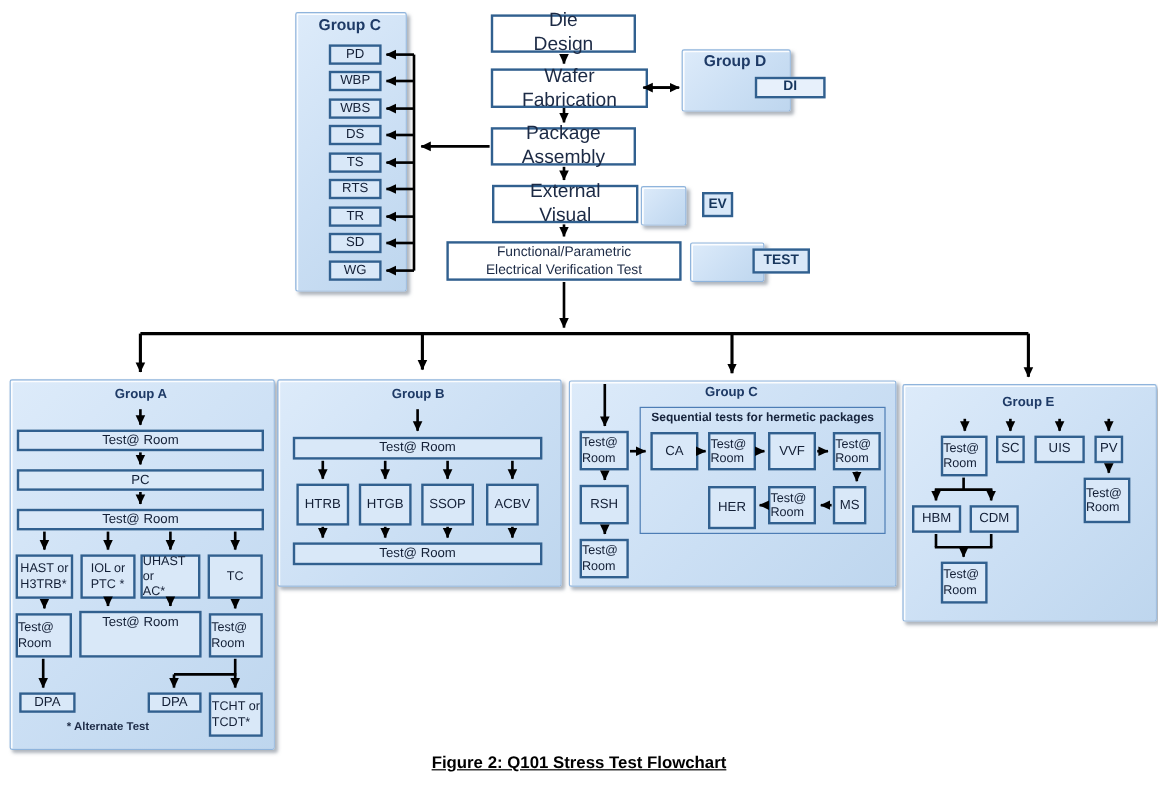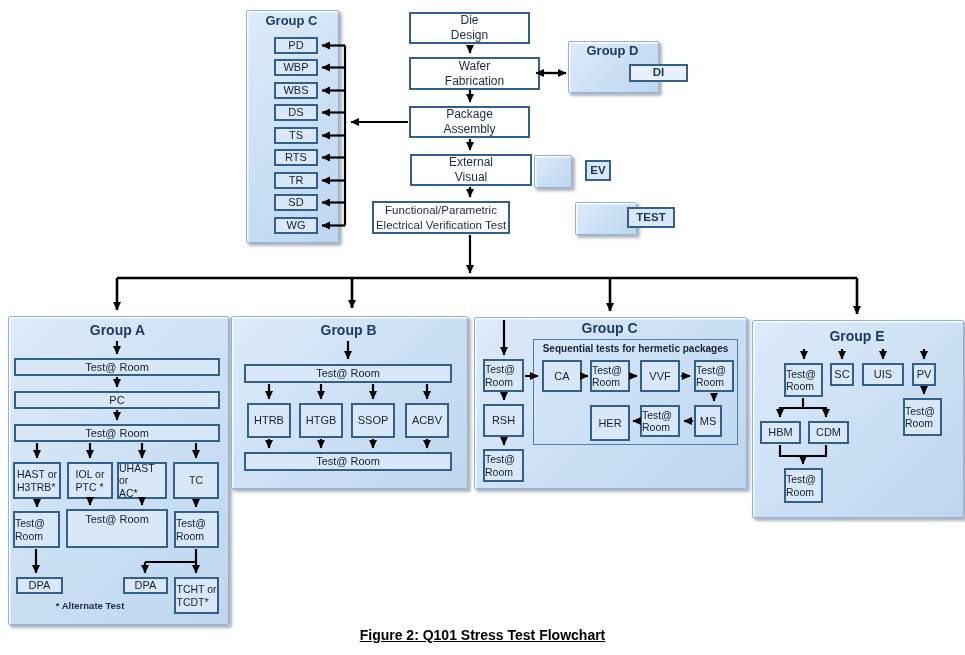--- a/index.html
+++ b/index.html
@@ -2,30 +2,30 @@
 <html><head>
 <meta charset="utf-8">
 <style>
   html,body{margin:0;padding:0;background:#fff;}
   .stage{position:relative;width:965px;height:655px;background:#fff;overflow:hidden;
          font-family:"Liberation Sans",sans-serif;}
   .wires{position:absolute;left:0;top:0;z-index:3;pointer-events:none;}
   .p{position:absolute;z-index:1;border:1px solid #8fb4dc;border-radius:2px;
      background:linear-gradient(135deg,#ddebfa 0%,#cbdff4 55%,#bed6ee 100%);
      box-shadow:2.5px 2.5px 3px rgba(110,120,135,.55), inset 1.5px 1.5px 0 rgba(255,255,255,.9);}
-  .t{position:absolute;z-index:2;font-weight:bold;color:#1e3a66;font-size:14px;
+  .t{position:absolute;z-index:2;font-weight:bold;color:#1e3a66;font-size:11px;
      text-align:center;line-height:1.1;}
   .t2{font-size:13px;}
   .b{position:absolute;z-index:2;border:2px solid #31608f;background:#d9e8f8;color:#131f36;
      display:flex;align-items:center;justify-content:center;text-align:left;
      font-size:10.5px;line-height:1.18;box-sizing:border-box;}
   .b1{font-size:11px;}
   .w{position:absolute;z-index:2;border:2.5px solid #31608f;background:#fff;color:#1c2a45;
      display:flex;align-items:center;justify-content:center;text-align:center;
-     font-size:12px;font-weight:500;line-height:1.25;box-sizing:border-box;}
+     font-size:16px;font-weight:500;line-height:1.25;box-sizing:border-box;}
   .ml{white-space:pre-line;}
   .vtop{align-items:flex-start;padding-top:2px;}
   .badge{font-weight:600;color:#17365d;font-size:11.5px;margin-left:46px;}
   .seq{position:absolute;z-index:2;border:1.5px solid #4d7db5;box-sizing:border-box;}
   .seqlabel{position:absolute;z-index:2;font-size:10px;font-weight:600;color:#16233b;
      text-align:center;}
   .note{position:absolute;z-index:2;font-size:9.5px;font-weight:bold;color:#1c2a45;
      text-align:center;}
   .caption{position:absolute;z-index:2;left:0;width:100%;text-align:center;
      font-size:14px;font-weight:bold;color:#000;text-decoration:underline;}
@@ -141,21 +141,21 @@
   <div class="b b1" style="left:274px;top:217px;width:44px;height:17px">WG</div>
 
   <div class="w ml" style="left:409px;top:12px;width:121px;height:32px">Die
 Design</div>
   <div class="w ml" style="left:409px;top:57px;width:131px;height:33px">Wafer
 Fabrication</div>
   <div class="w ml" style="left:409px;top:106px;width:121px;height:32px">Package
 Assembly</div>
   <div class="w ml" style="left:410px;top:154px;width:122px;height:32px">External
 Visual</div>
-  <div class="w ml" style="left:372px;top:201px;width:138px;height:33px;font-size:11.5px">Functional/Parametric
+  <div class="w ml" style="left:372px;top:201px;width:196px;height:33px;font-size:11.5px">Functional/Parametric
 Electrical Verification Test</div>
 
   <div class="p" style="left:568px;top:41px;width:89px;height:50px"></div>
   <div class="t t2" style="left:568px;top:44px;width:89px">Group D</div>
   <div class="b badge" style="left:583px;top:64px;width:59px;height:18px;background:#e7f0fb">DI</div>
 
   <div class="p" style="left:534px;top:155px;width:36px;height:31px"></div>
   <div class="b badge" style="left:539px;top:160px;width:26px;height:21px">EV</div>
 
   <div class="p" style="left:575px;top:202px;width:60px;height:31px"></div>

